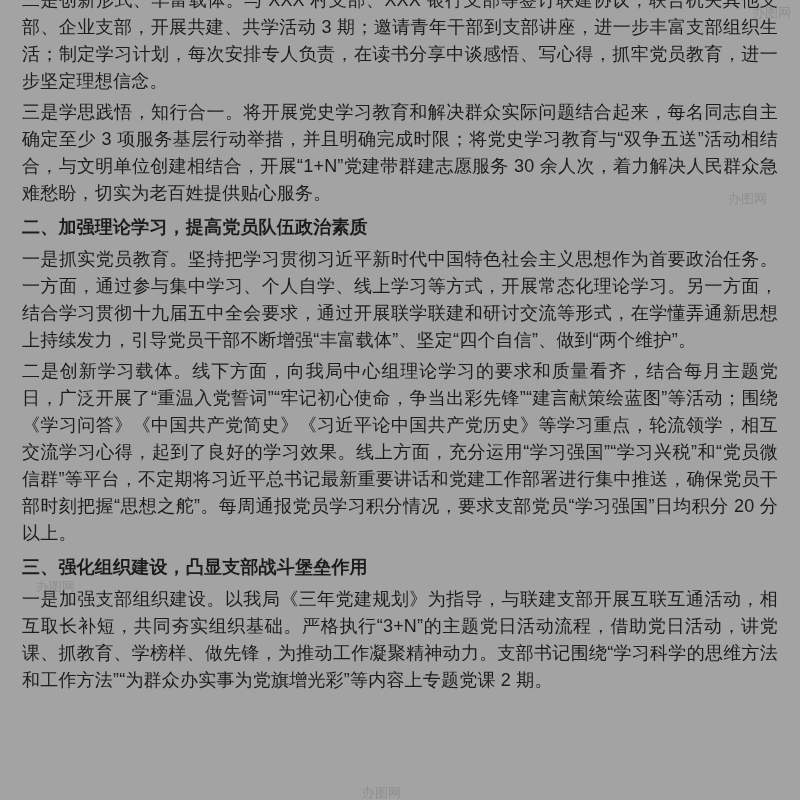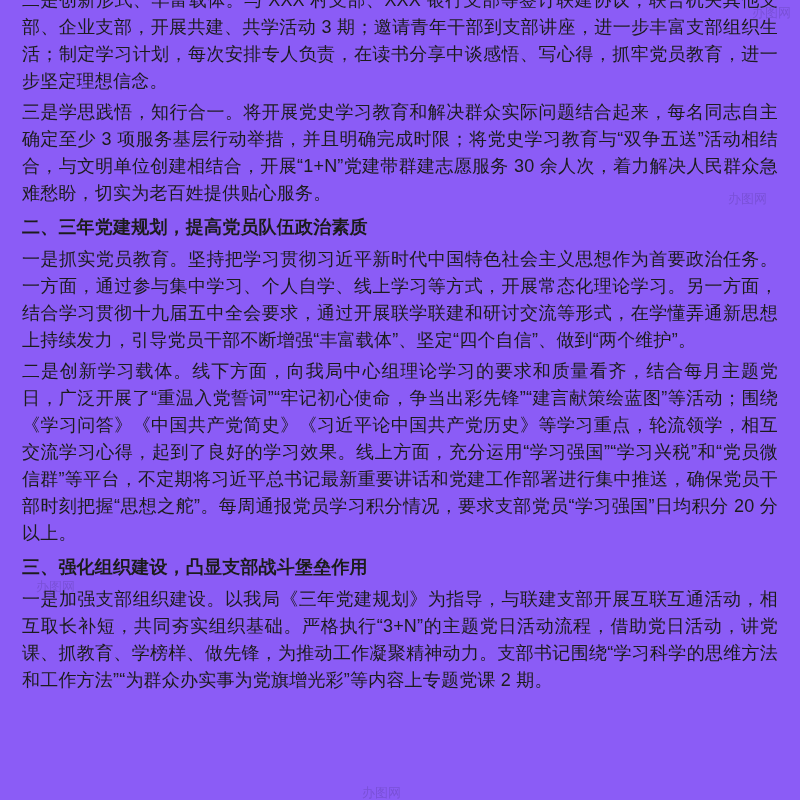--- a/index.html
+++ b/index.html
@@ -12,21 +12,21 @@
       height: 800px;
       overflow: hidden;
       font-family: "Liberation Sans", "DejaVu Sans", sans-serif;
     }
     .page {
       position: relative;
       width: 800px;
       height: 800px;
       overflow: hidden;
       box-sizing: border-box;
-      background: #8b5cf6;
+      background: #a3a3a3;
     }
     .doc-body {
       position: relative;
       z-index: 2;
       padding: 0 22px;
       color: #1c1c1c;
     }
     .para {
       font-size: 18px;
       line-height: 27px;
@@ -67,19 +67,19 @@
 <div class="page">
   <div class="wm-layer">
       <span class="watermark" style="left: 752px; top: 4px;">办图网</span>
       <span class="watermark" style="left: 728px; top: 190px;">办图网</span>
       <span class="watermark" style="left: 36px; top: 578px;">办图网</span>
       <span class="watermark" style="left: 362px; top: 784px;">办图网</span>
     </div>
   <div class="doc-body">
       <p class="para">二是创新形式、丰富载体。与 XXX 村支部、XXX 银行支部等签订联建协议，联合机关其他支部、企业支部，开展共建、共学活动 3 期；邀请青年干部到支部讲座，进一步丰富支部组织生活；制定学习计划，每次安排专人负责，在读书分享中谈感悟、写心得，抓牢党员教育，进一步坚定理想信念。</p>
       <p class="para">三是学思践悟，知行合一。将开展党史学习教育和解决群众实际问题结合起来，每名同志自主确定至少 3 项服务基层行动举措，并且明确完成时限；将党史学习教育与“双争五送”活动相结合，与文明单位创建相结合，开展“1+N”党建带群建志愿服务 30 余人次，着力解决人民群众急难愁盼，切实为老百姓提供贴心服务。</p>
-      <h2 class="heading">二、三年党建规划，提高党员队伍政治素质</h2>
+      <h2 class="heading">二、加强理论学习，提高党员队伍政治素质</h2>
       <p class="para">一是抓实党员教育。坚持把学习贯彻习近平新时代中国特色社会主义思想作为首要政治任务。一方面，通过参与集中学习、个人自学、线上学习等方式，开展常态化理论学习。另一方面，结合学习贯彻十九届五中全会要求，通过开展联学联建和研讨交流等形式，在学懂弄通新思想上持续发力，引导党员干部不断增强“丰富载体”、坚定“四个自信”、做到“两个维护”。</p>
       <p class="para">二是创新学习载体。线下方面，向我局中心组理论学习的要求和质量看齐，结合每月主题党日，广泛开展了“重温入党誓词”“牢记初心使命，争当出彩先锋”“建言献策绘蓝图”等活动；围绕《学习问答》《中国共产党简史》《习近平论中国共产党历史》等学习重点，轮流领学，相互交流学习心得，起到了良好的学习效果。线上方面，充分运用“学习强国”“学习兴税”和“党员微信群”等平台，不定期将习近平总书记最新重要讲话和党建工作部署进行集中推送，确保党员干部时刻把握“思想之舵”。每周通报党员学习积分情况，要求支部党员“学习强国”日均积分 20 分以上。</p>
       <h2 class="heading">三、强化组织建设，凸显支部战斗堡垒作用</h2>
       <p class="para">一是加强支部组织建设。以我局《三年党建规划》为指导，与联建支部开展互联互通活动，相互取长补短，共同夯实组织基础。严格执行“3+N”的主题党日活动流程，借助党日活动，讲党课、抓教育、学榜样、做先锋，为推动工作凝聚精神动力。支部书记围绕“学习科学的思维方法和工作方法”“为群众办实事为党旗增光彩”等内容上专题党课 2 期。</p>
     </div>
 </div>
 
 </body></html>

